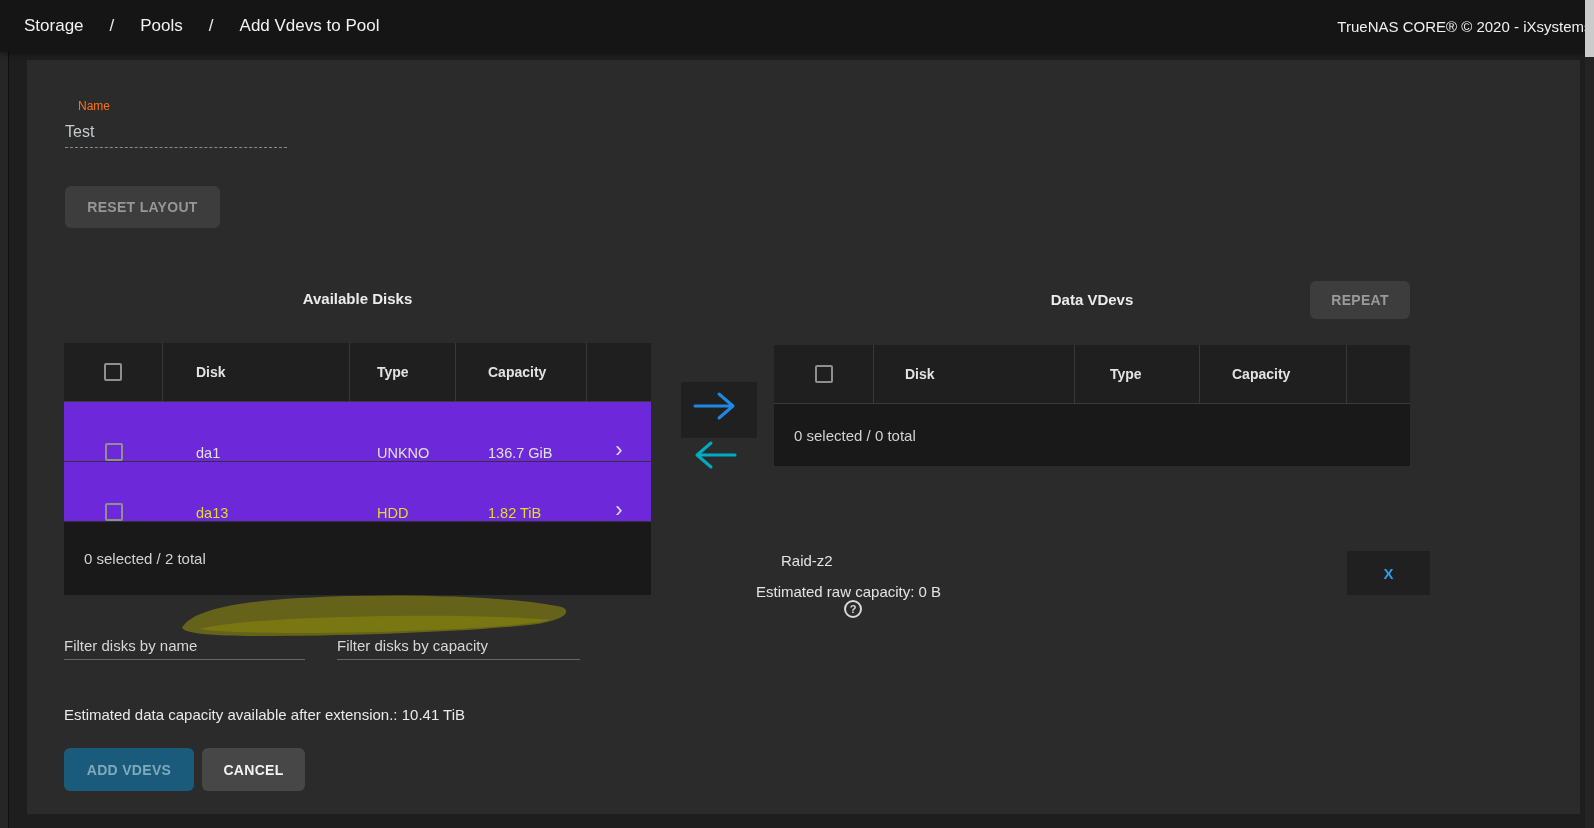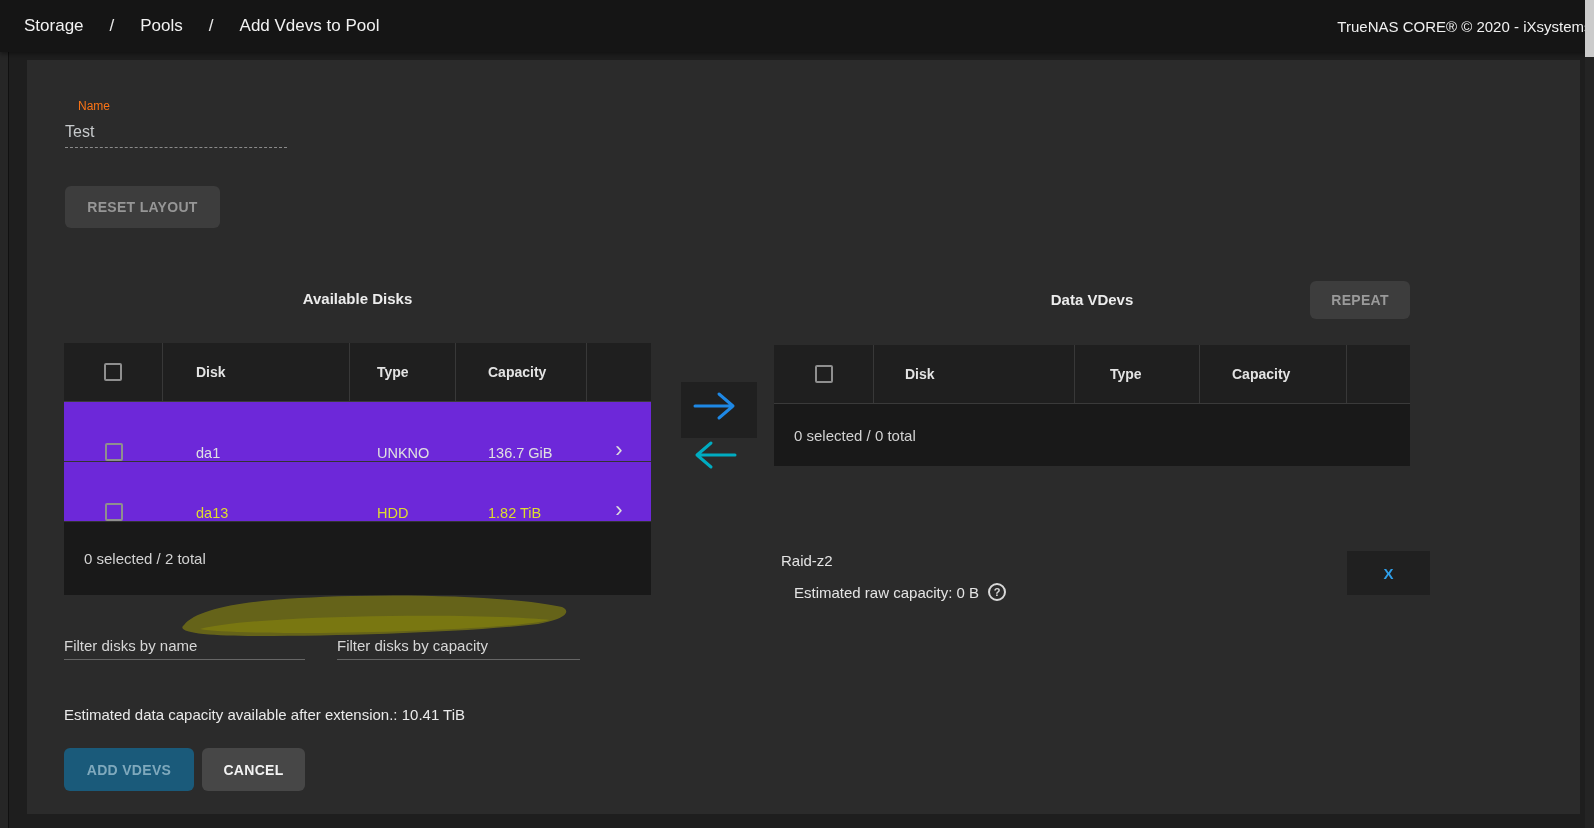--- a/index.html
+++ b/index.html
@@ -76,21 +76,21 @@
   .highlight-svg { position:absolute; left:106px; top:123px; width:405px; height:56px; z-index:1; pointer-events:none; }
 
   
   .arrow-shade { position:absolute; left:681px; top:382px; width:76px; height:56px; background:#202020; }
   .arrow-btn { position:absolute; width:46px; height:30px; cursor:pointer; background:transparent; border:none; }
   .arrow-right-btn { left:692px; top:391px; }
   .arrow-left-btn  { left:692px; top:440px; }
 
   
   .raid-label { position:absolute; left:774px; top:552px; font-size:15px; color:#e4e4e4;margin-left:7px; }
-  .raw-cap { position:absolute; left:794px; top:583px; font-size:15px; color:#e4e4e4; display:flex; align-items:center; }
+  .raw-cap { position:absolute; left:756px; top:583px; font-size:15px; color:#e4e4e4; display:flex; align-items:center;flex-direction:column; }
   .help-circle { display:inline-flex; align-items:center; justify-content:center; width:18px; height:18px;
                  border:2px solid #d8d8d8; border-radius:50%; font-size:11px; font-weight:bold; color:#d8d8d8;
                  margin-left:9px; cursor:pointer; }
   .remove-shade { position:absolute; left:1347px; top:551px; width:83px; height:44px; background:#202020;
                   display:flex; align-items:center; justify-content:center; }
   .remove-btn { background:transparent; border:none; color:#2f9ee8; font-weight:bold; font-size:15px;
                 font-family:"Liberation Sans", sans-serif; cursor:pointer; }
 
   
   .filter-input { position:absolute; top:632px; height:28px; background:transparent; border:none;

